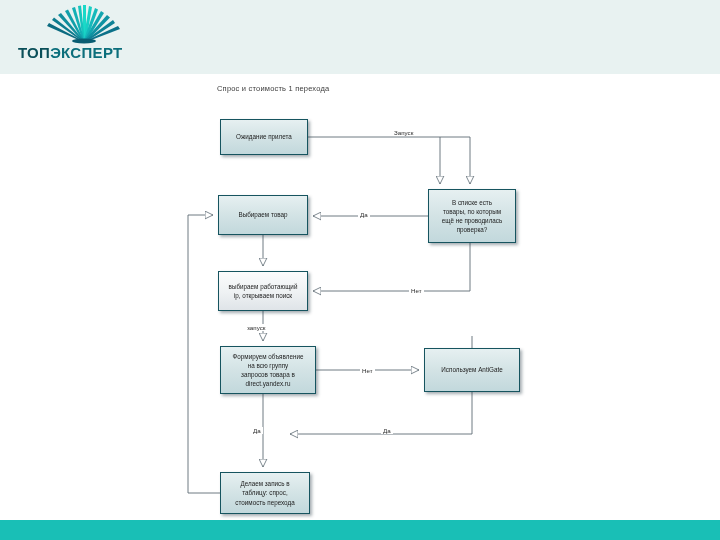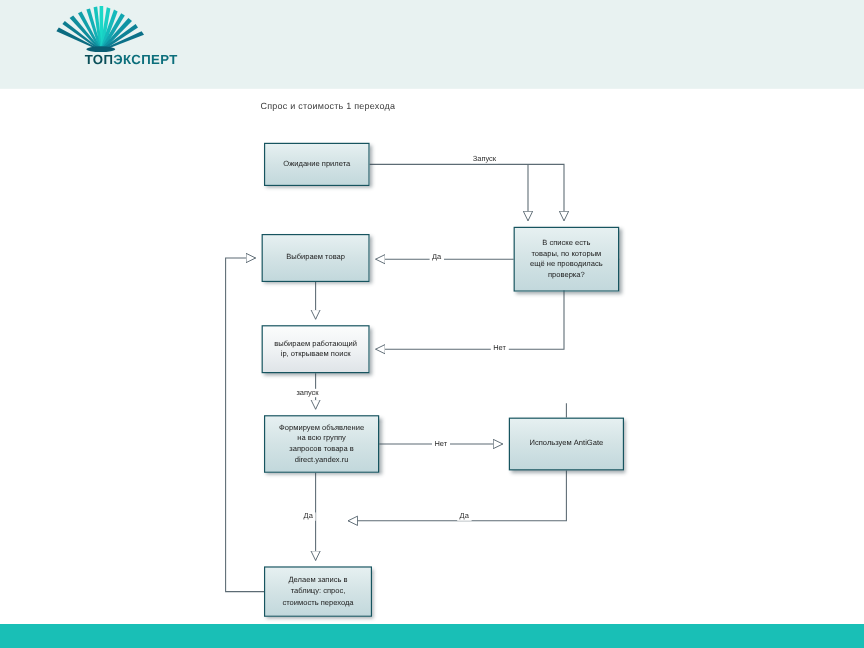--- a/index.html
+++ b/index.html
@@ -29,22 +29,22 @@
   }
   #logo-mark {
     position: absolute;
     left: 26px; top: 2px;
     width: 78px; height: 40px;
   }
   #logo-text {
     position: absolute;
     left: 0; top: 42px;
     width: 130px;
-    text-align: right;
-    font-size: 11px;
+    text-align: left;
+    font-size: 15px;
     font-weight: bold;
     letter-spacing: 0.3px;
     color: #0b5b66;
     white-space: nowrap;
   }
   #logo-text .dark { color: #0a4f59; }
   #logo-text .mid  { color: #0c6f7c; }
 
   
   #footer-bar {

